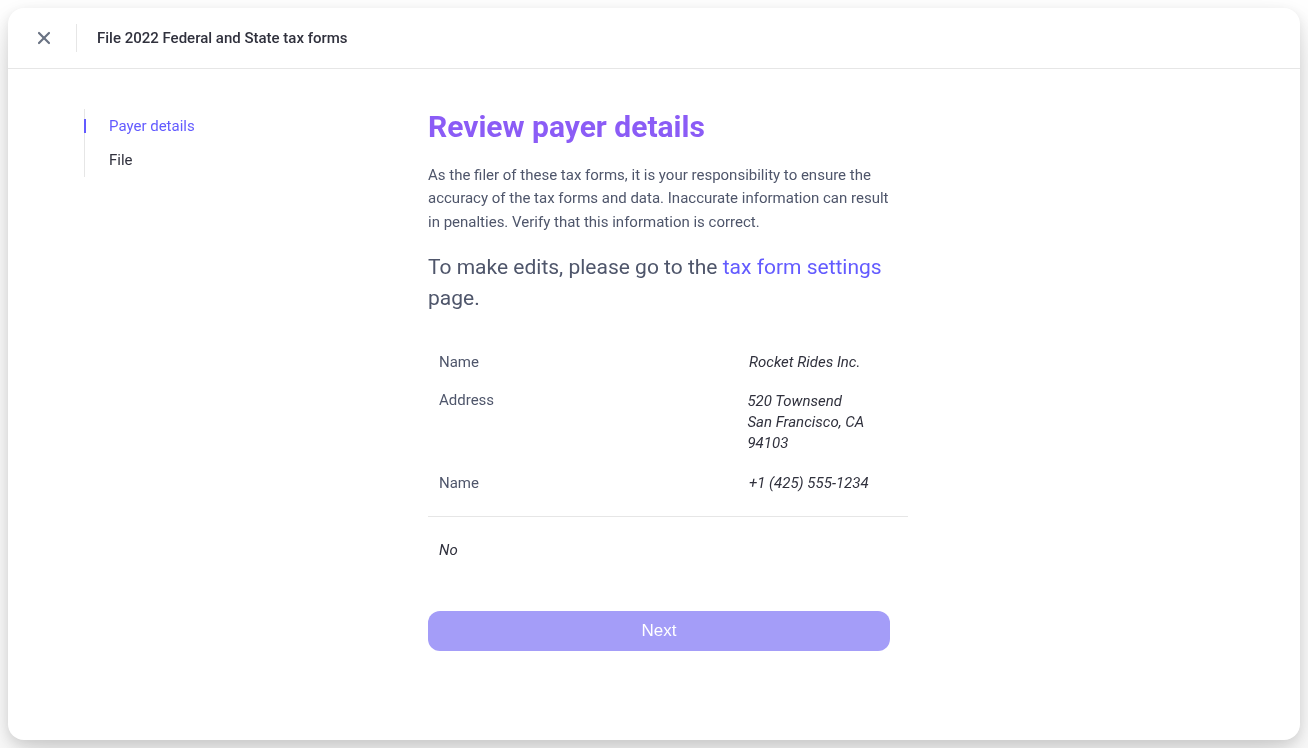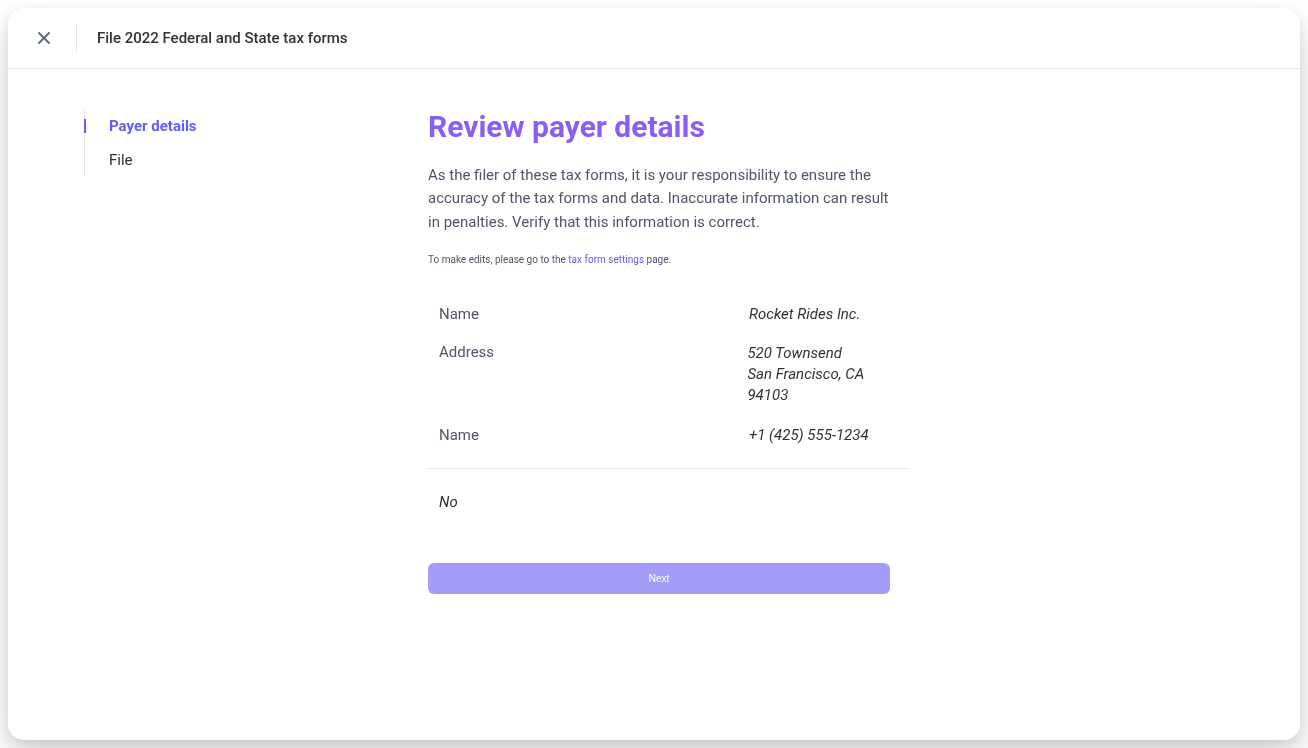--- a/index.html
+++ b/index.html
@@ -82,21 +82,21 @@
     .nav-item {
       padding: 8px 0 8px 24px;
       font-size: 15px;
       color: #30313d;
       cursor: pointer;
       position: relative;
     }
     
     .nav-item.active {
       color: #635bff;
-      font-weight: 700;
+      font-weight: 400;
     }
     
     .nav-item.active::before {
       content: "";
       position: absolute;
       left: -1px;
       top: 10px;
       bottom: 10px;
       width: 2px;
       background: #635bff;
@@ -117,21 +117,21 @@
     
     .content-description {
       font-size: 15px;
       color: #4f566b;
       line-height: 1.55;
       margin-bottom: 18px;
       max-width: 476px;
     }
     
     .content-instruction {
-      font-size: 10px;
+      font-size: 21px;
       color: #4f566b;
       line-height: 1.5;
       margin-bottom: 28px;
     }
     
     .link {
       color: #635bff;
       text-decoration: none;
       cursor: pointer;
     }
@@ -170,22 +170,22 @@
       margin: 14px 0;
     }
     
     .next-button {
       width: 462px;
       margin-top: 42px;
       padding: 10px 0;
       background: #a49df8;
       color: #ffffff;
       border: none;
-      border-radius: 6px;
-      font-size: 10px;
+      border-radius: 12px;
+      font-size: 17px;
       font-weight: 500;
       cursor: pointer;
     }
   </style>
 </head>
 <body>
 
 <div class="modal">
 
   <div class="modal-header">

